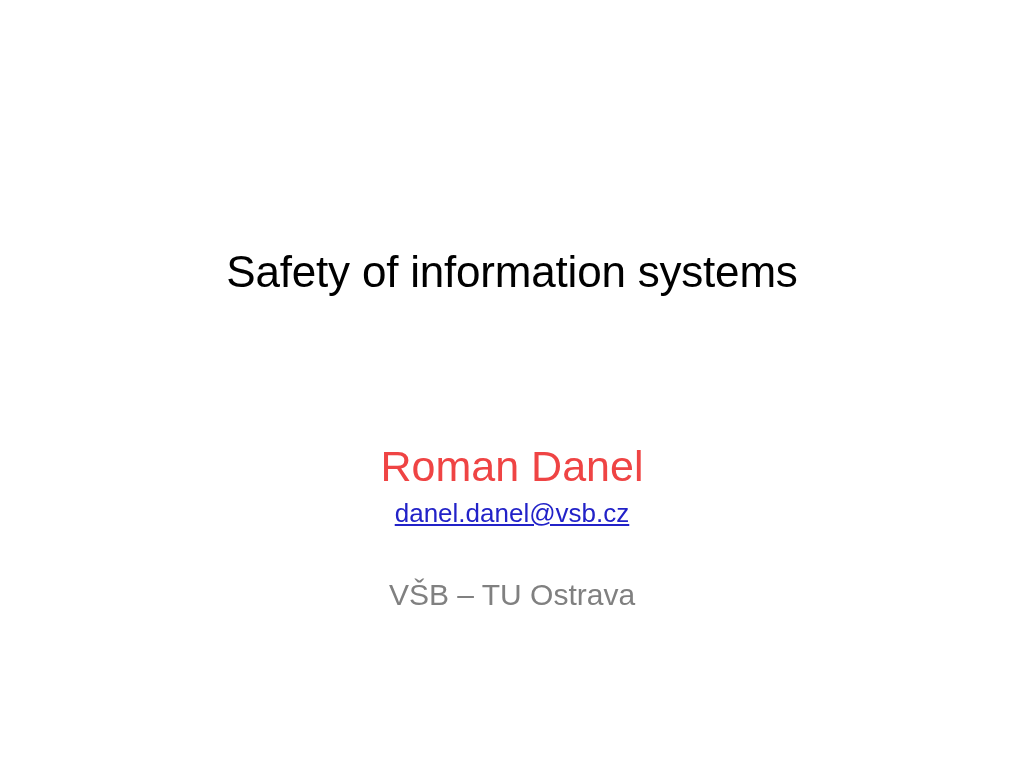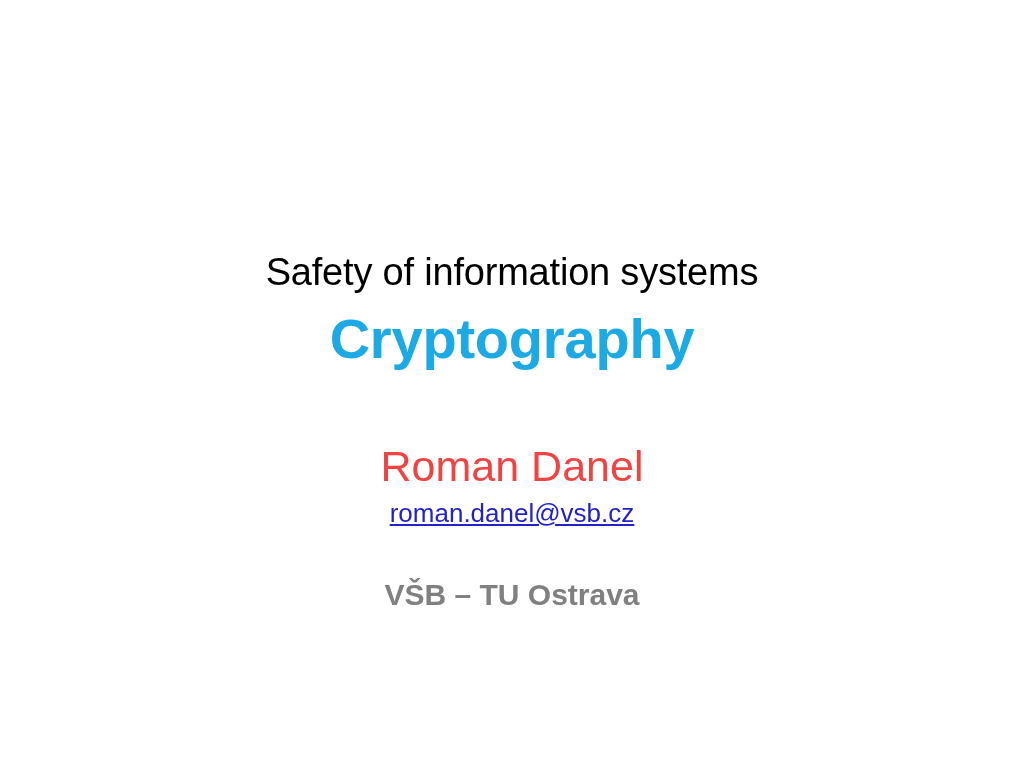--- a/index.html
+++ b/index.html
@@ -26,21 +26,21 @@
   .title-block {
     position: absolute;
     left: 60px;
     top: 238px;
     width: 904px;
     text-align: center;
   }
 
   .title-line-main {
     display: block;
-    font-size: 38px;
+    font-size: 44px;
     line-height: 68px;
     font-weight: 400;
     color: #000000;
     letter-spacing: -0.2px;
     white-space: nowrap;
   }
 
   .title-line-accent {
     display: block;
     font-size: 56px;
@@ -87,40 +87,39 @@
 
   .spacer-line {
     display: block;
     height: 42px;
   }
 
   .affiliation {
     display: block;
     font-size: 30px;
     line-height: 38px;
-    font-weight: 700;
+    font-weight: 400;
     color: #808080;
     white-space: nowrap;
   }
 </style>
 </head>
 <body>
 
 <div class="slide">
 
   <div class="title-block">
     <span class="title-line-main">Safety of information systems</span>
-    <span class="title-line-accent">Cryptography</span>
   </div>
 
   <div class="subtitle-block">
     <span class="author-name">Roman Danel</span>
 
     <span class="email-row">
-      <a class="email-link" href="#">roman.danel@vsb.cz</a>
+      <a class="email-link" href="#">danel.danel@vsb.cz</a>
     </span>
 
     <span class="spacer-line"></span>
 
     <span class="affiliation">VŠB – TU Ostrava</span>
   </div>
 
 </div>
 
 </body></html>

